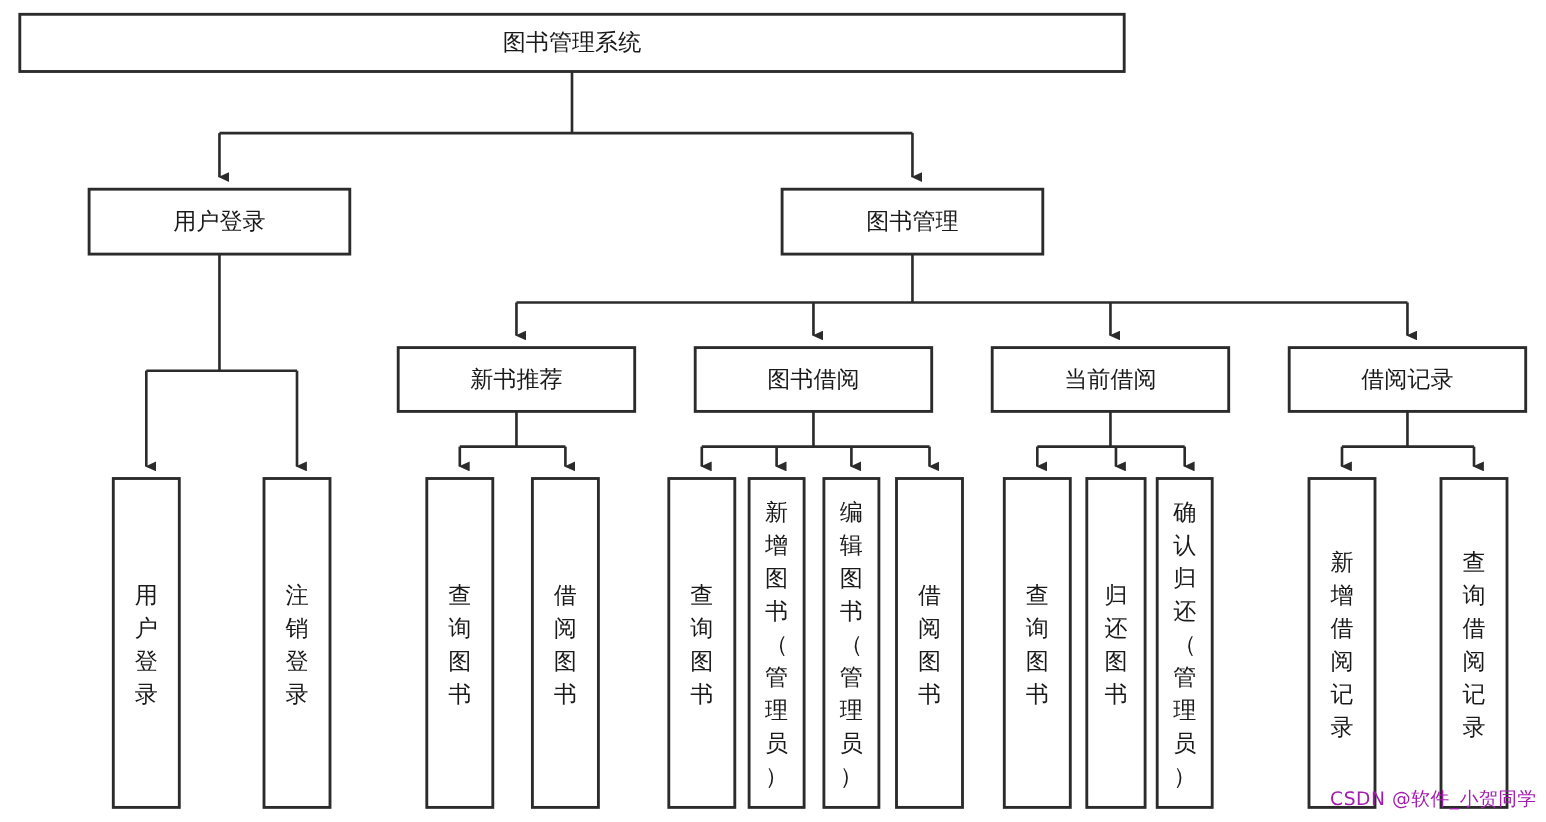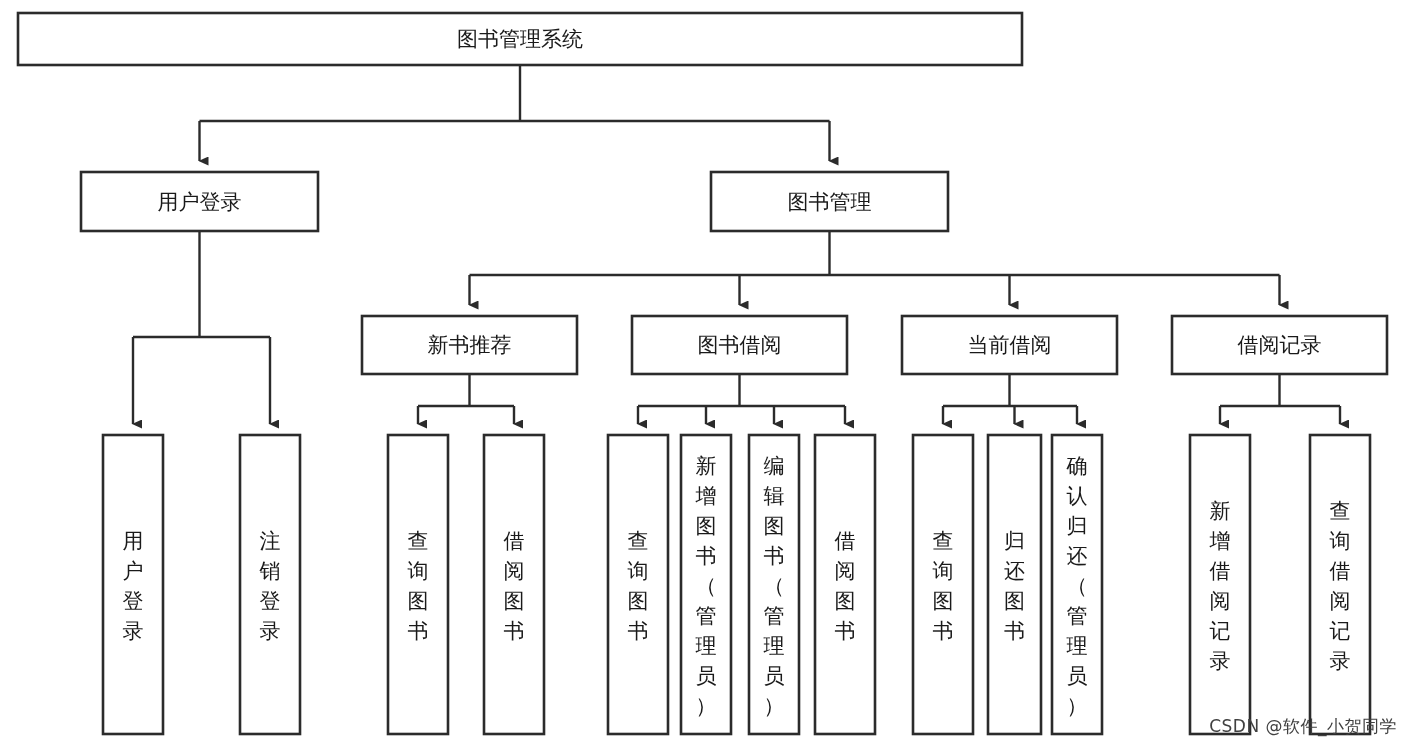--- a/index.html
+++ b/index.html
@@ -52,21 +52,21 @@
     fill: #1a1a1a;
     font-family: "DejaVu Sans", "Liberation Sans", sans-serif;
     font-size: 21px;
     text-anchor: middle;
     white-space: pre;
   }
   .watermark {
     position: absolute;
     right: 8px;
     bottom: 4px;
-    color: #404040;
+    color: #a21caf;
     font-size: 17px;
     font-family: "DejaVu Sans", "Liberation Sans", sans-serif;
     letter-spacing: 0.5px;
     user-select: none;
     pointer-events: none;
   }
 </style>
 </head>
 <body>
 

